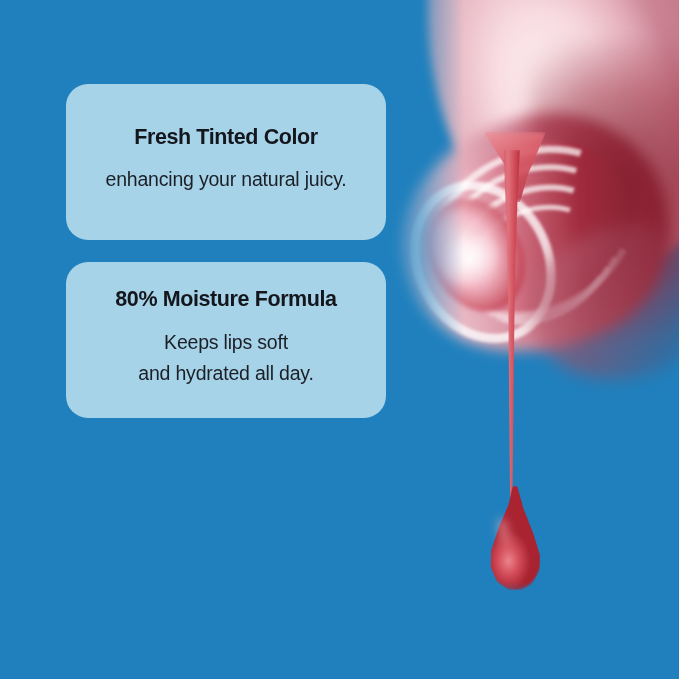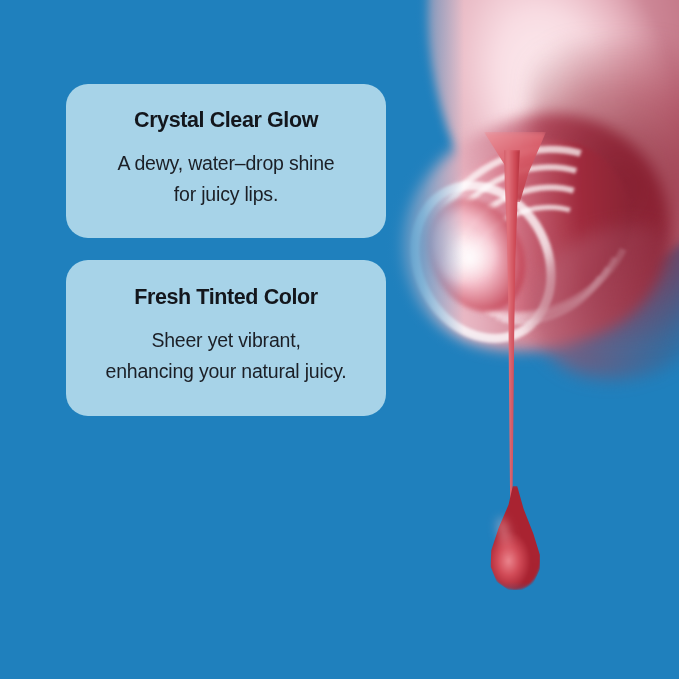--- a/index.html
+++ b/index.html
@@ -300,31 +300,30 @@
     <div class="drip-top"></div>
     <div class="drip-strand"></div>
     <div class="droplet"></div>
     <div class="droplet-shine"></div>
     <div class="edge-blur-left"></div>
     <div class="photo-mask-bottom"></div>
   </div>
 
   <div id="cards">
 
-    <div class="card c1">
-      <p class="card-title">Crystal Clear Glow</p>
-      <p class="card-body">
-        <span class="ln">A dewy, water–drop shine</span>
-        <span class="ln">for juicy lips.</span>
-      </p>
-    </div>
 
     <div class="card c2">
       <p class="card-title">Fresh Tinted Color</p>
       <p class="card-body">
-        <span class="ln">Sheer yet vibrant,</span>
         <span class="ln">enhancing your natural juicy.</span>
       </p>
     </div>
 
+    <div class="card c3">
+      <p class="card-title">80% Moisture Formula</p>
+      <p class="card-body">
+        <span class="ln">Keeps lips soft</span>
+        <span class="ln">and hydrated all day.</span>
+      </p>
+    </div>
 
   </div>
 </div>
 
 </body></html>

